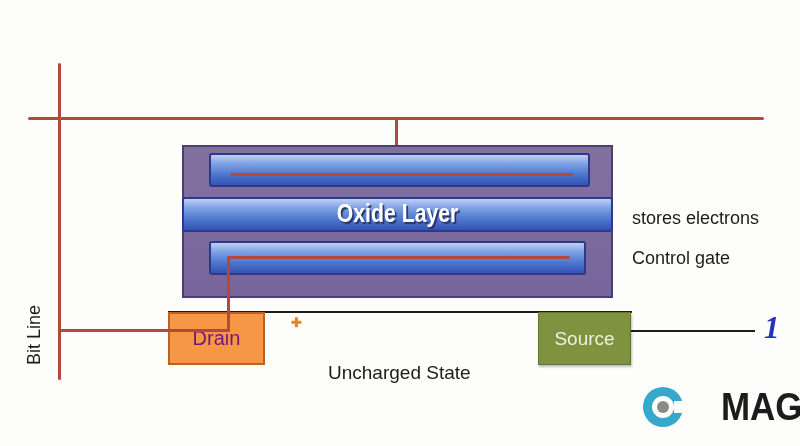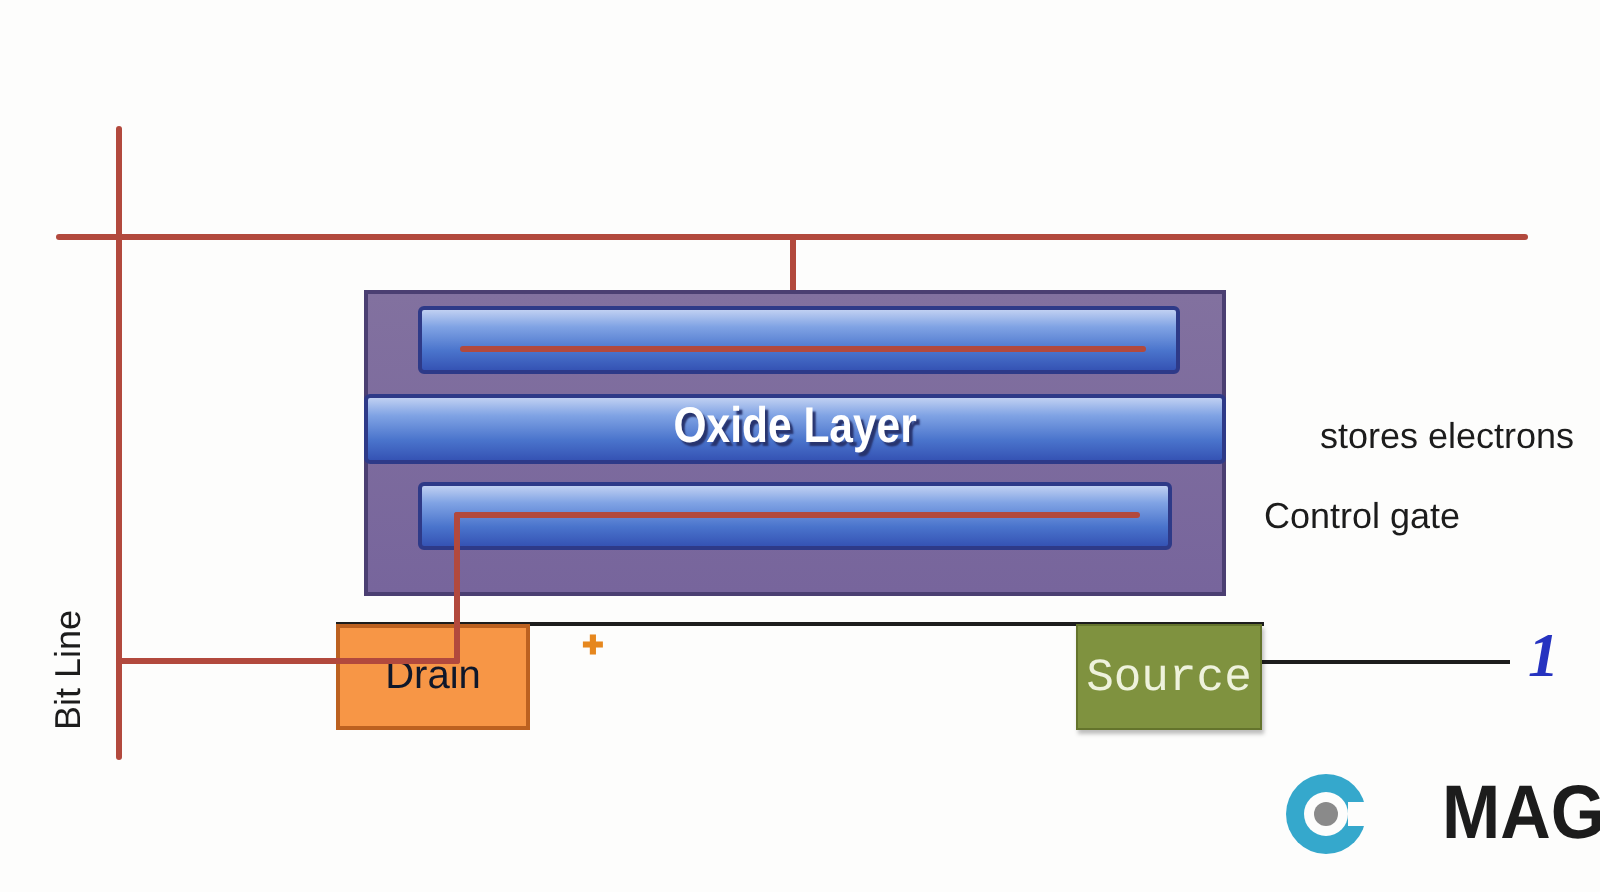--- a/index.html
+++ b/index.html
@@ -39,41 +39,41 @@
   .oxide-text{
     font-weight:bold;font-size:25px;color:#ffffff;letter-spacing:0px;
     transform:scaleX(.85);text-shadow:2px 2px 1px #28346e;white-space:nowrap;
   }
   
   .drain-box{
     position:absolute;left:168px;top:312px;width:97px;height:53px;
     background:#f79646;border:2px solid #bc6120;box-sizing:border-box;
     display:flex;align-items:center;justify-content:center;z-index:5;
   }
-  .drain-text{color:#0f172a;font-size:20px;}
+  .drain-text{color:#701a75;font-size:20px;}
   .source-box{
     position:absolute;left:538px;top:312px;width:93px;height:53px;
     background:#7f923f;border:1px solid #64742c;box-sizing:border-box;
     display:flex;align-items:center;justify-content:center;z-index:5;
     box-shadow:1px 2px 2px rgba(0,0,0,.25);
   }
-  .source-text{color:#eef2dc;font-size:23px;font-family:Liberation Mono, monospace;}
+  .source-text{color:#eef2dc;font-size:19px;}
   .charge-plus{
     position:absolute;left:291px;top:315px;color:#e6871e;font-size:13px;
     font-weight:bold;z-index:6;
   }
   .bit-value{
     position:absolute;left:764px;top:310px;color:#2633c0;font-size:31px;
     font-weight:bold;font-style:italic;font-family:"Liberation Serif",serif;
   }
   
   .lbl{position:absolute;font-size:18px;color:#1c1c1c;white-space:nowrap;}
   .lbl-word-line{left:670px;top:85px;}
   .lbl-control-gate{left:632px;top:161px;}
-  .lbl-stores{left:632px;top:208px;margin-left:28px;}
+  .lbl-stores{left:632px;top:208px;}
   .lbl-floating-gate{left:632px;top:248px;}
   .lbl-state{left:328px;top:362px;font-size:19px;}
   .lbl-bit-line{
     left:2px;top:325px;width:64px;height:20px;text-align:center;
     transform:rotate(-90deg);transform-origin:center;font-size:18px;
   }
   
   .logo{position:absolute;left:643px;top:387px;display:flex;align-items:center;z-index:7;gap:36px;}
   .logo-mark{position:relative;width:40px;height:40px;border-radius:50%;background:#35a8cc;}
   .logo-mark .inner{position:absolute;left:9px;top:9px;width:22px;height:22px;border-radius:50%;background:#fdfdfc;}
@@ -113,20 +113,21 @@
   </div>
   <div class="source-box">
     <span class="source-text">Source</span>
   </div>
   <div class="charge-plus">✚</div>
   <div class="bit-value">1</div>
 
   <div class="lbl lbl-bit-line">Bit Line</div>
   <div class="lbl lbl-stores">stores electrons</div>
   <div class="lbl lbl-floating-gate">Control gate</div>
+  <div class="lbl lbl-state">Uncharged State</div>
 
   <div class="logo">
     <div class="logo-mark">
       <div class="inner"></div>
       <div class="gap"></div>
       <div class="dot"></div>
     </div>
     <div class="logo-text">MAG</div>
   </div>
 

